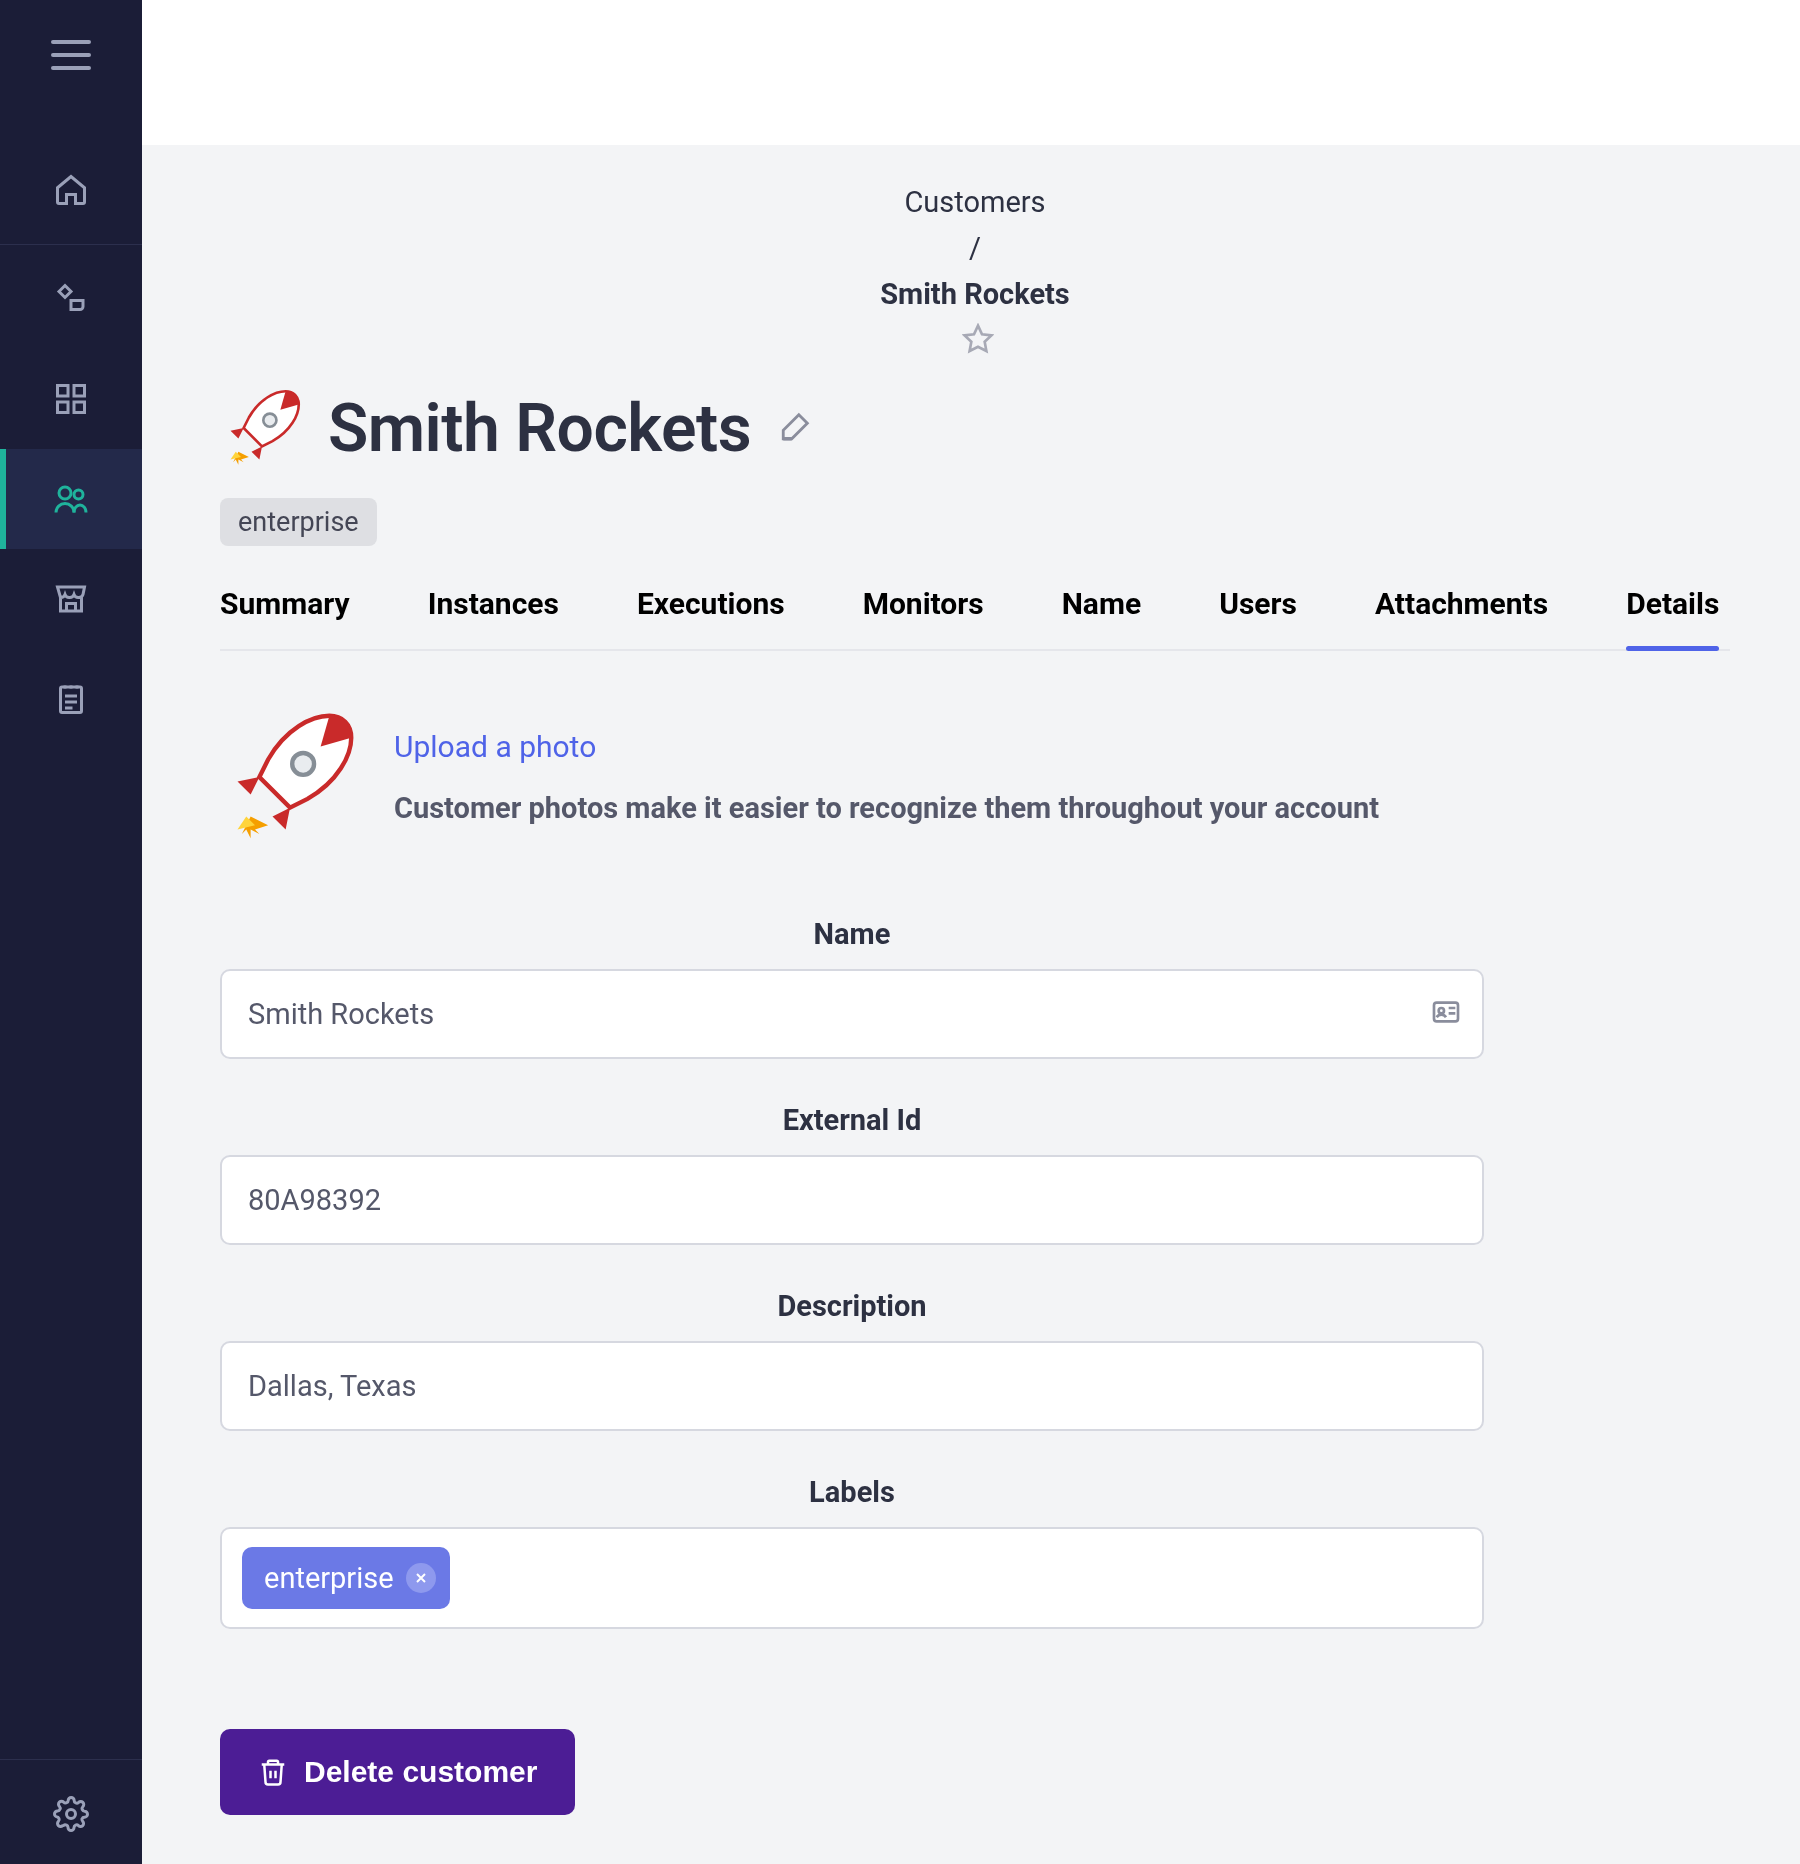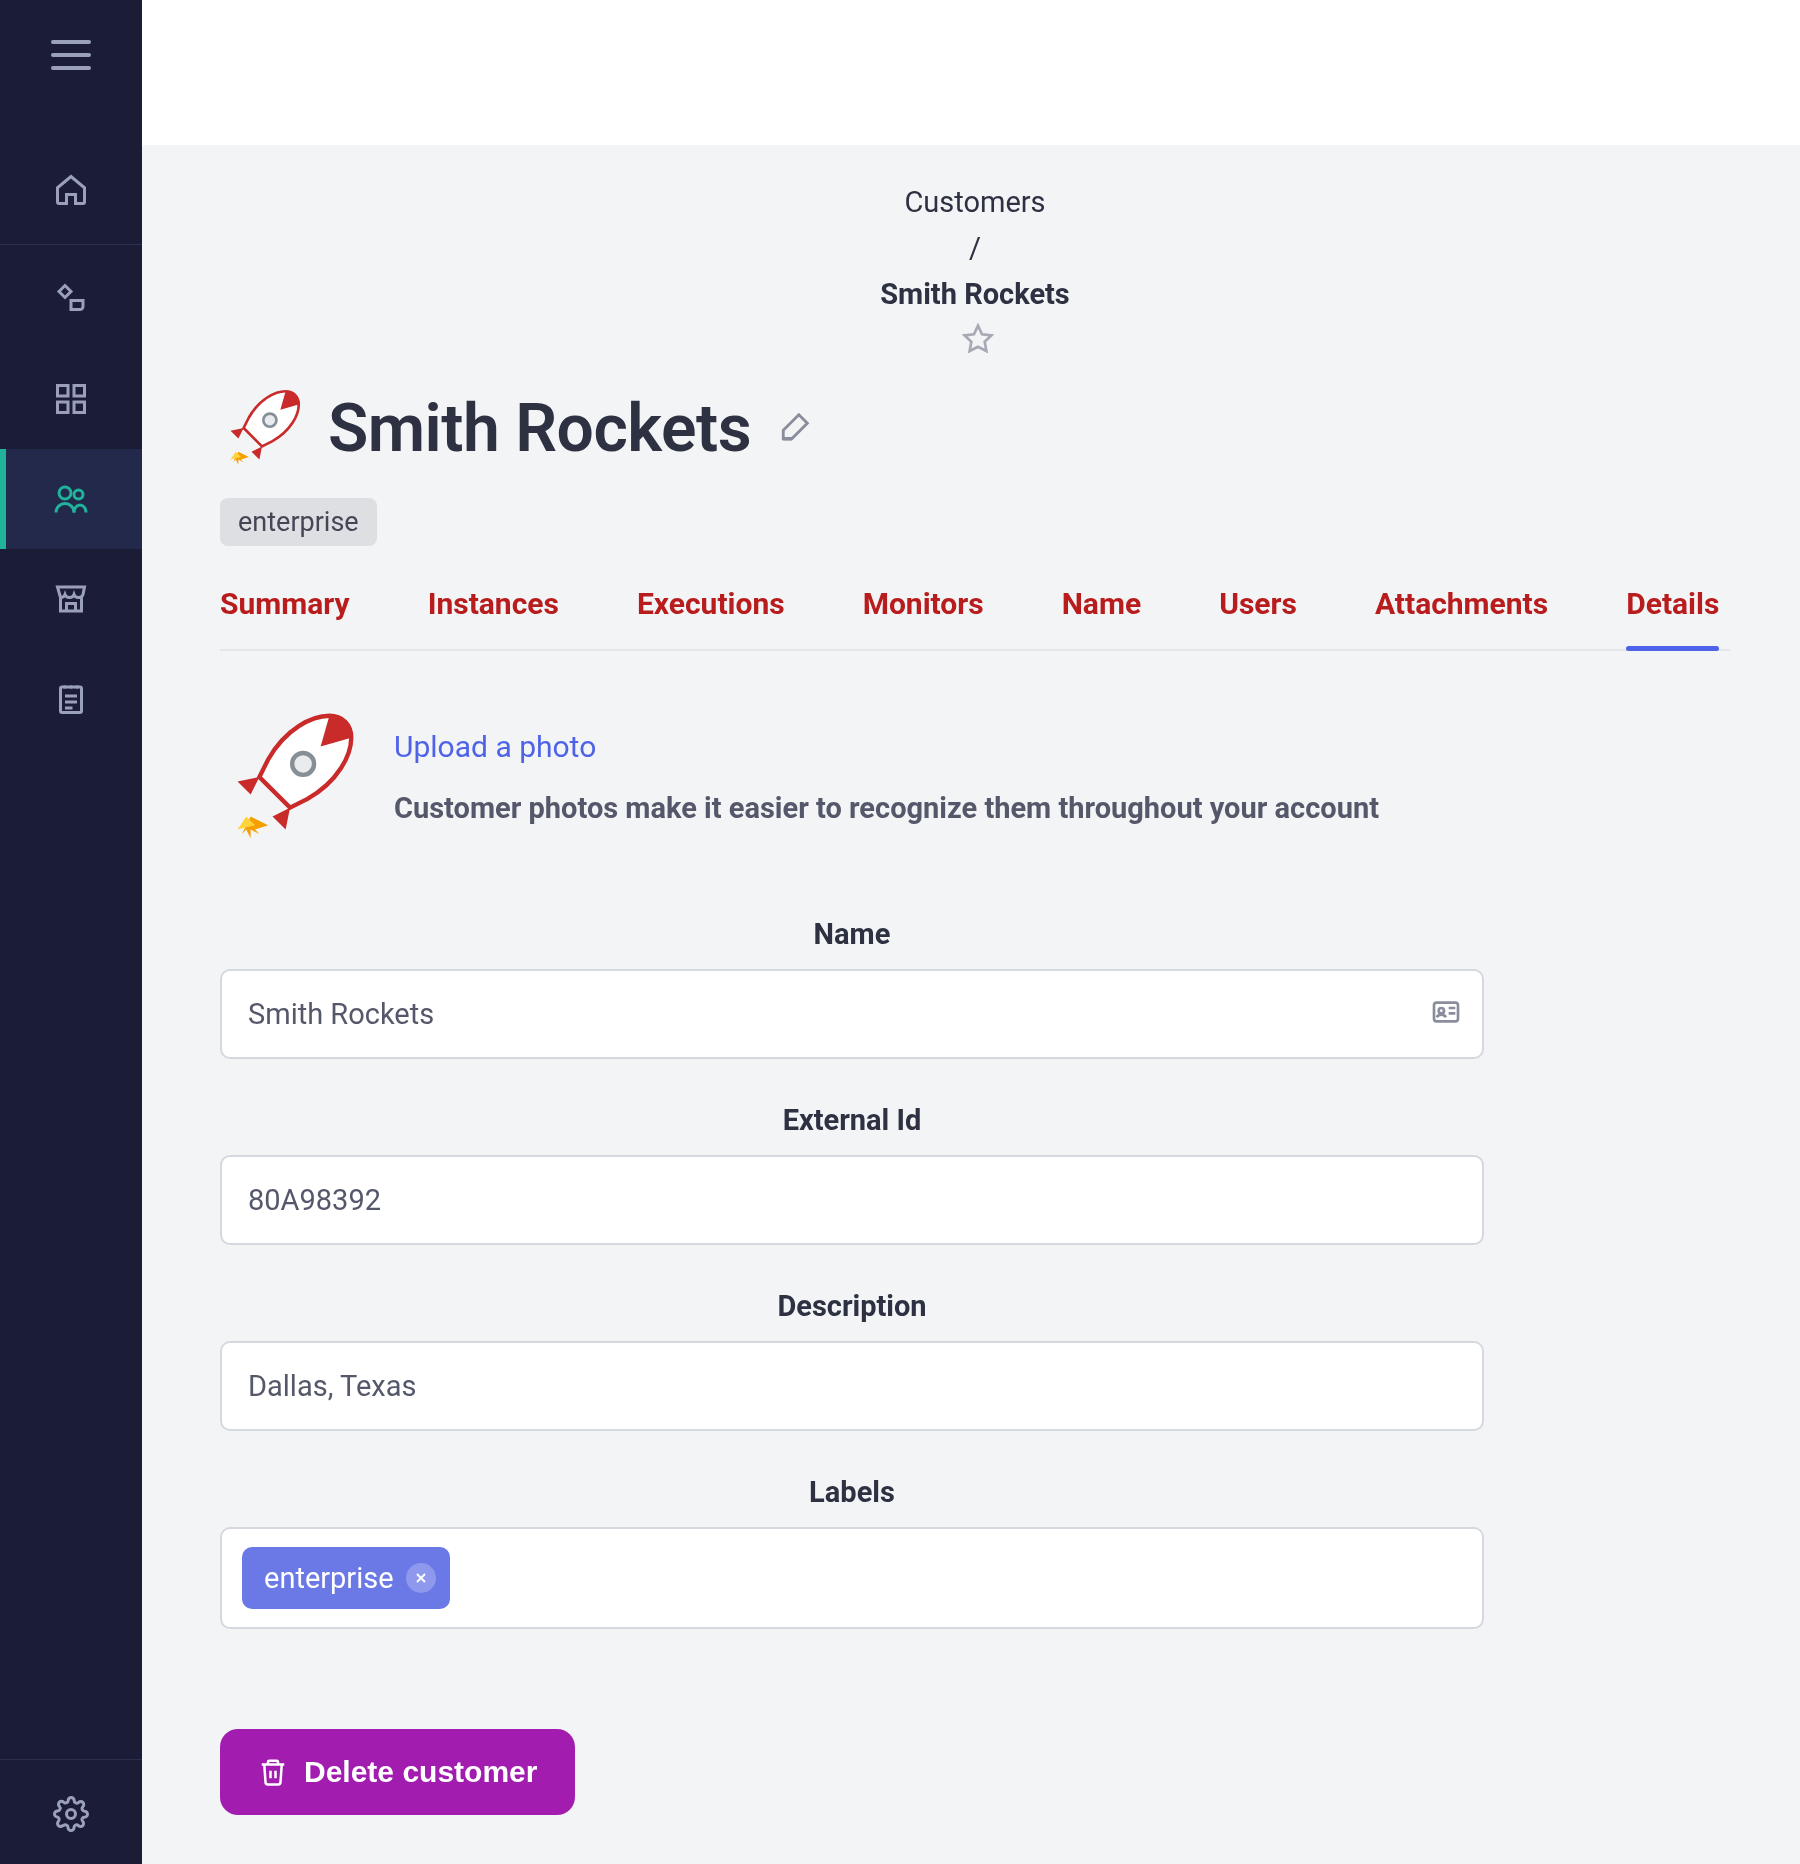--- a/index.html
+++ b/index.html
@@ -81,21 +81,21 @@
   padding: 8px 18px;
   border-radius: 8px;
   font-size: 27px;
 }
 .tabs {
   display: flex; gap: 78px;
   border-bottom: 2px solid #e5e6eb;
   margin-bottom: 56px;
 }
 .tabs .tab {
-  font-size: 30px; font-weight: 700; color: #b91c1c;
+  font-size: 30px; font-weight: 700; color: #000000;
   padding-bottom: 28px;
   cursor: pointer;
   position: relative;
 }
 .tabs .tab.active::after {
   content: "";
   position: absolute; left: 0; right: 0; bottom: -2px;
   height: 5px; background: #4f63e8; border-radius: 3px;
 }
 .photo-upload {
@@ -149,22 +149,22 @@
   font-size: 29px;
 }
 .chip .chip-remove {
   width: 30px; height: 30px; border-radius: 50%;
   background: #8e99ee; display: flex; align-items: center; justify-content: center;
   cursor: pointer;
 }
 .delete-btn {
   margin-top: 56px;
   display: inline-flex; align-items: center; gap: 16px;
-  background: #a21caf; color: #fff;
-  border: none; border-radius: 18px;
+  background: #4c1d95; color: #fff;
+  border: none; border-radius: 10px;
   padding: 26px 38px;
   font-size: 30px; font-weight: 700;
   cursor: pointer;
 }
 </style>
 </head>
 <body>
 
 <div class="app">
   <aside class="sidebar">

